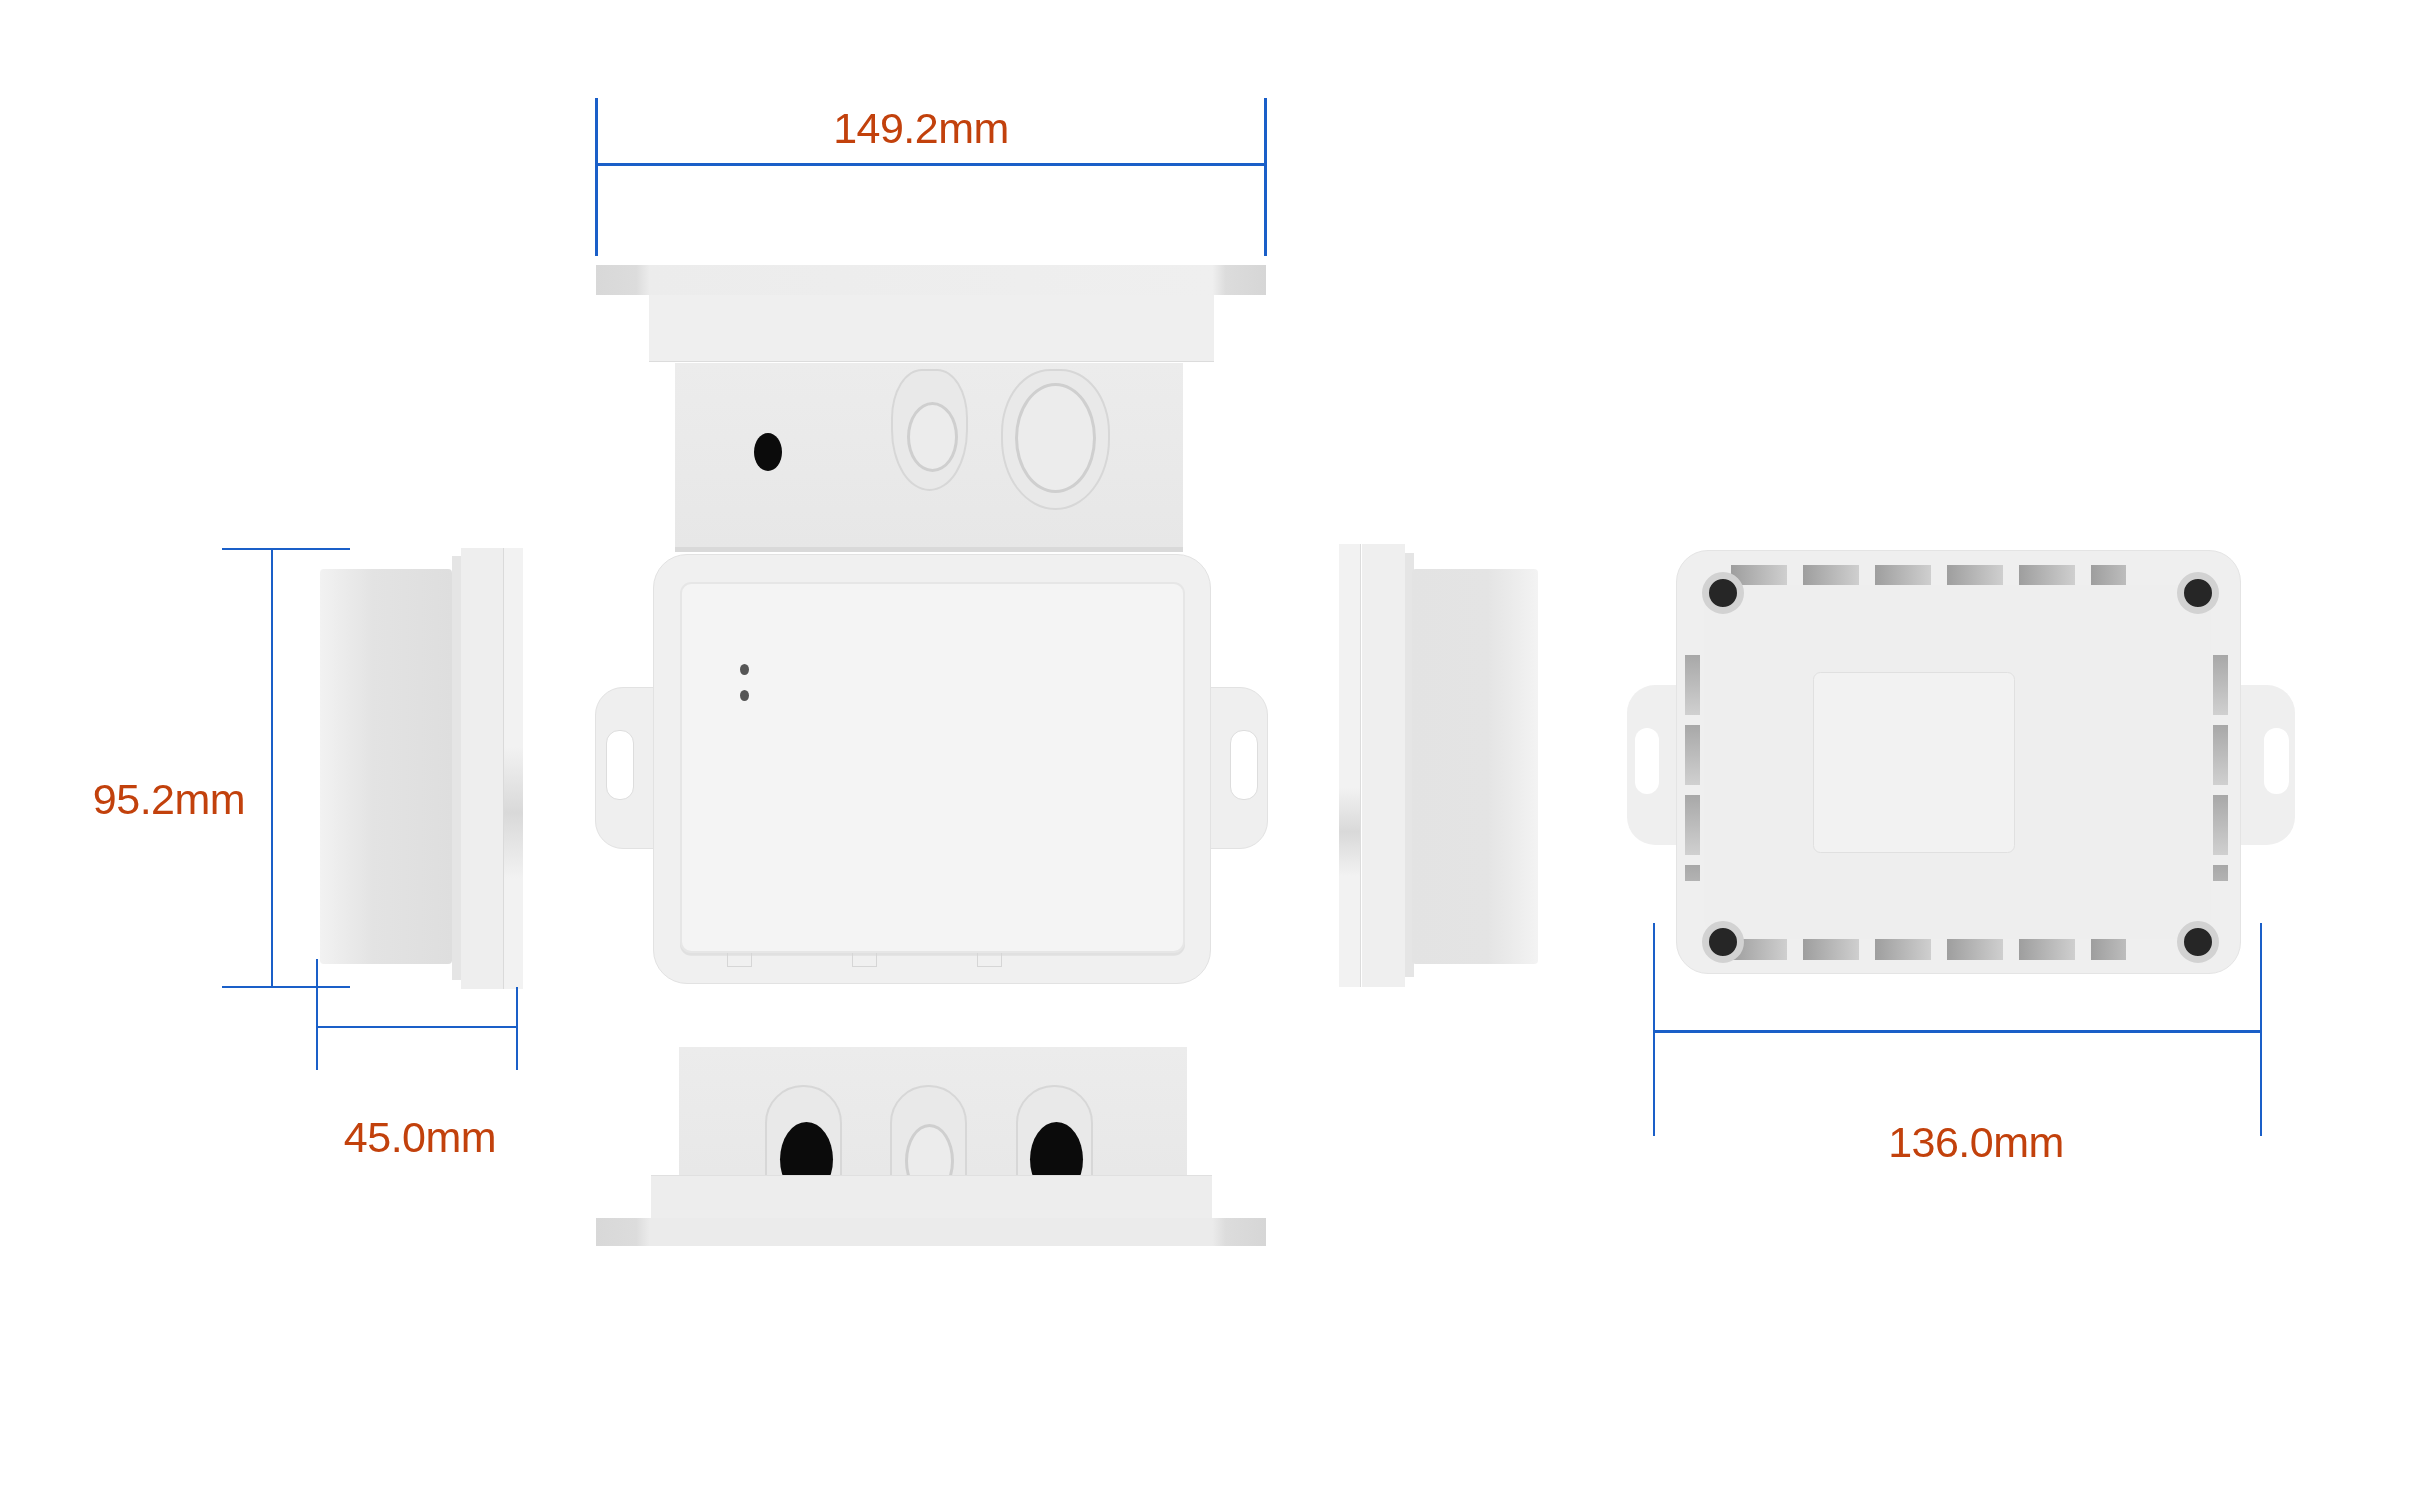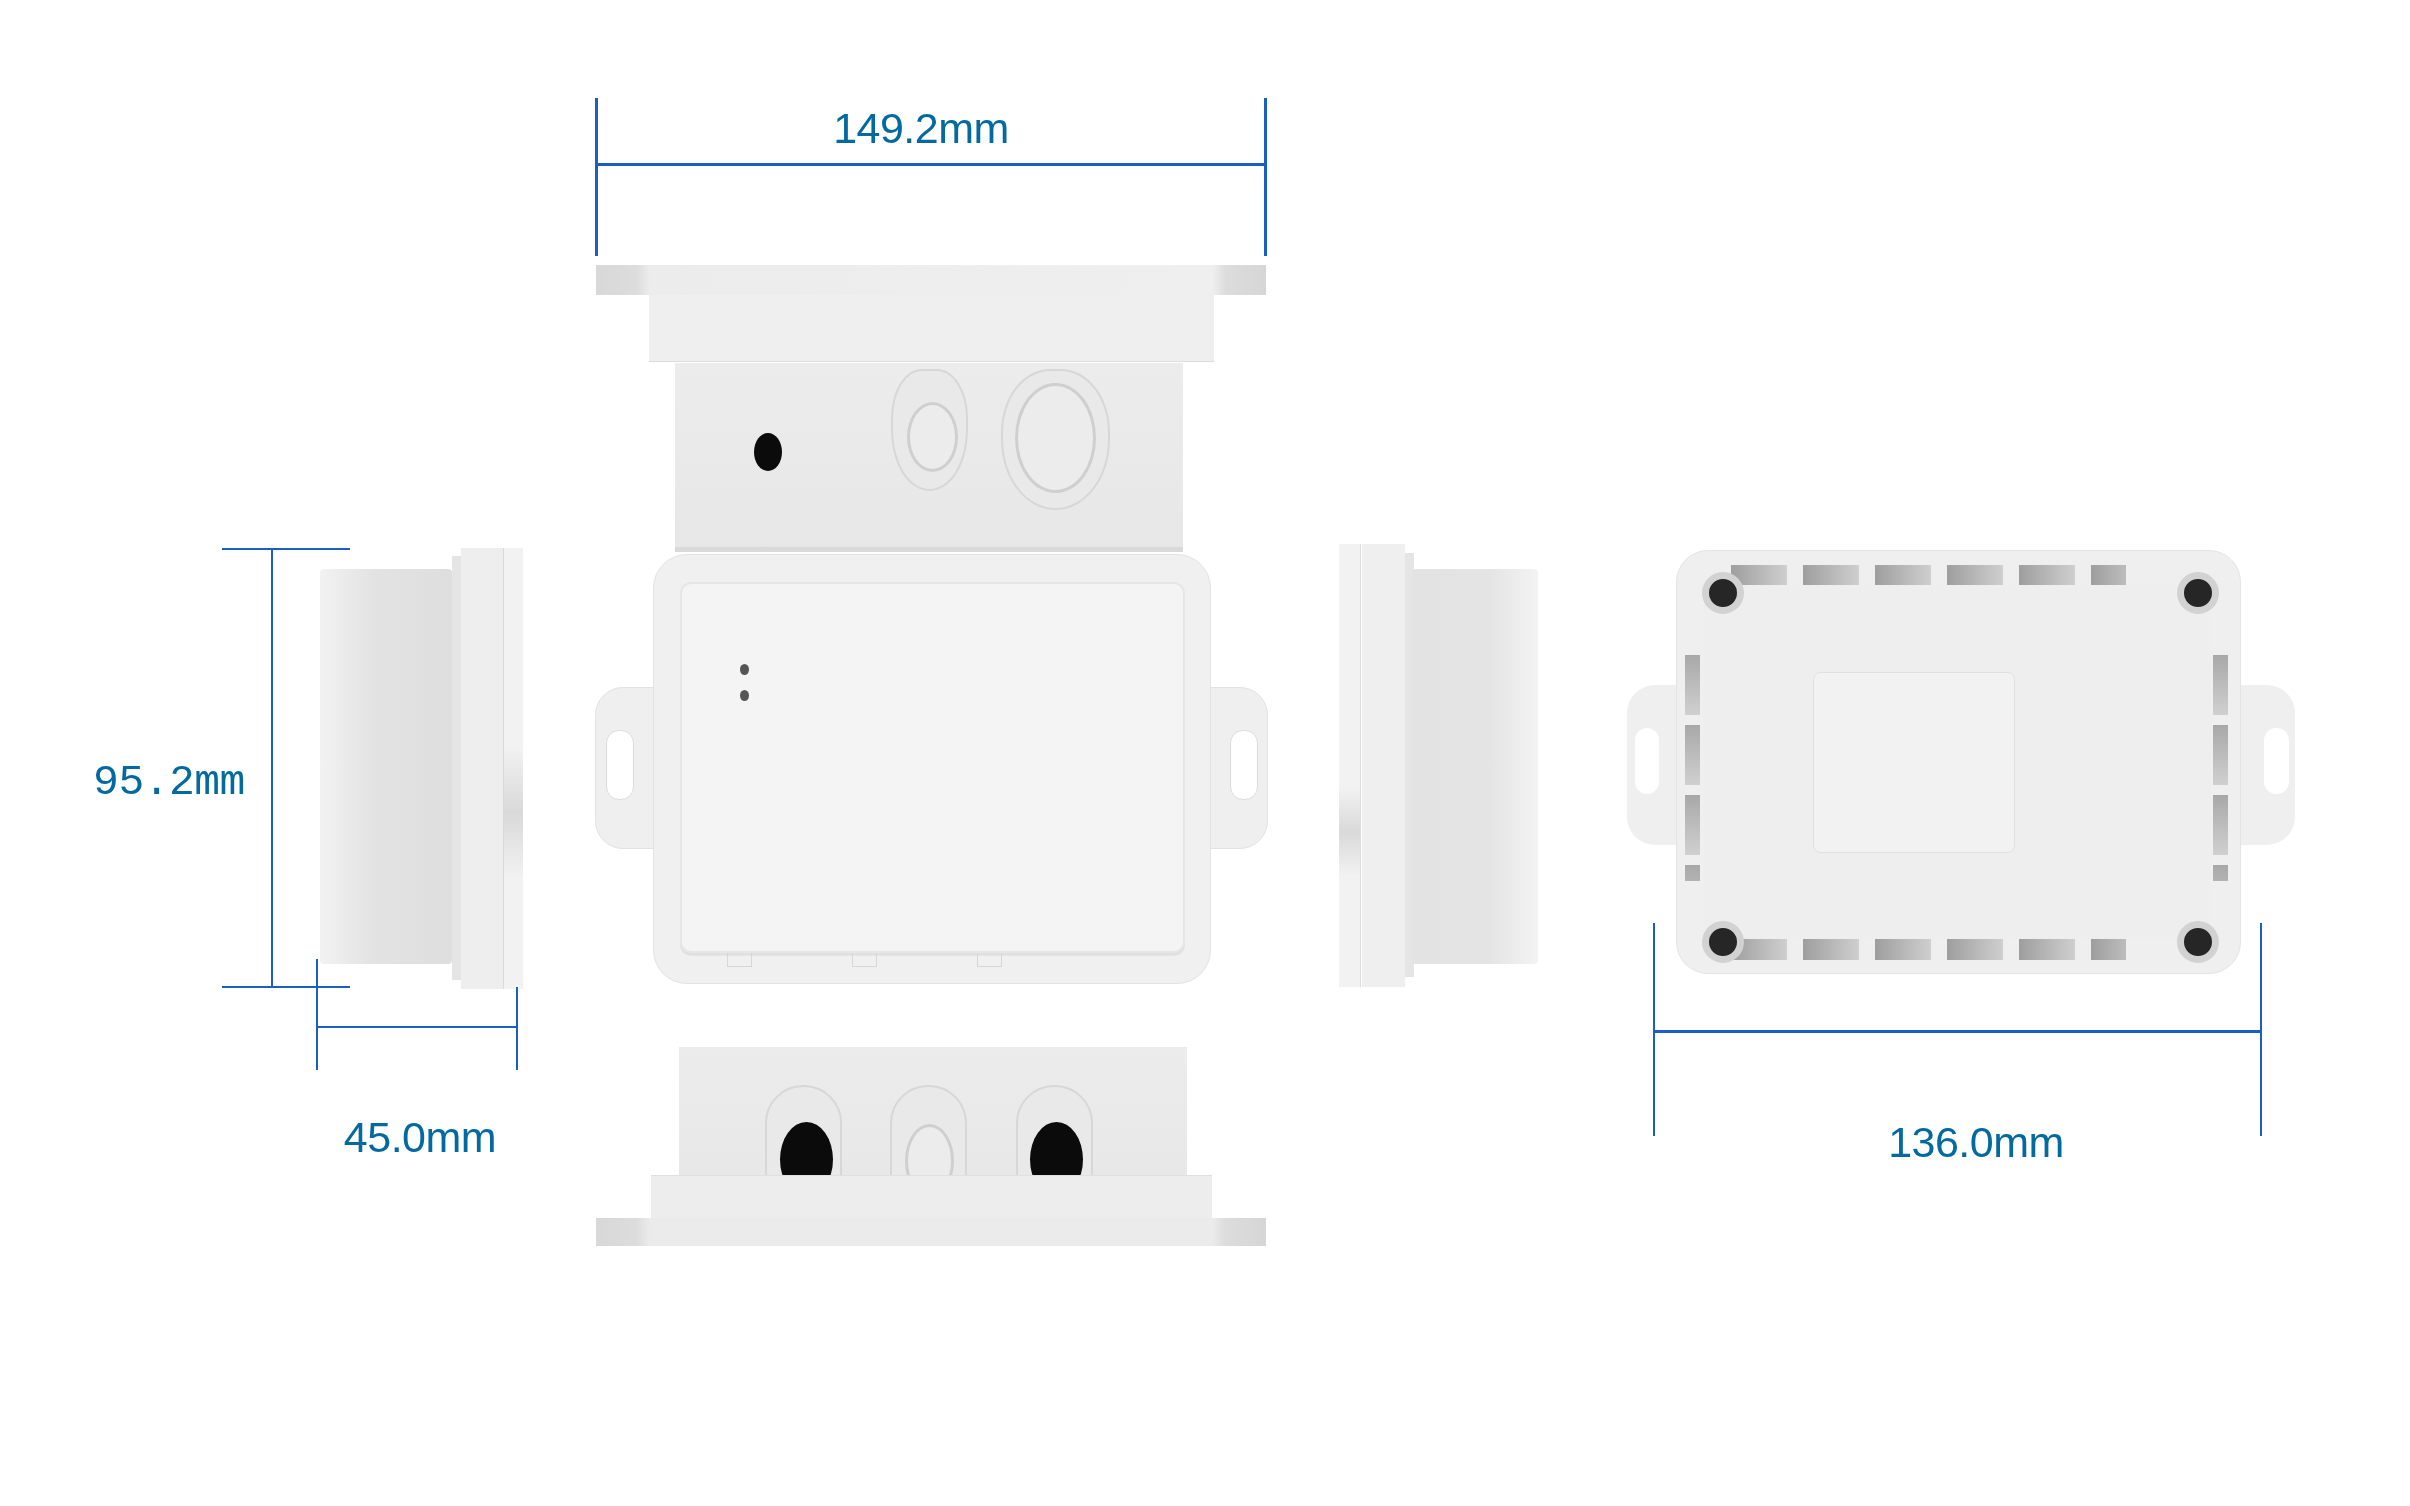--- a/index.html
+++ b/index.html
@@ -1,19 +1,19 @@
 <!DOCTYPE html>
 <html style="font-size:15px"><head>
 <meta charset="utf-8">
 <style>
   html, body { margin:0; padding:0; background:#ffffff; }
   body { width:2411px; height:1507px; position:relative; overflow:hidden; font-family:"Liberation Sans", sans-serif; }
   .abs { position:absolute; }
   .dim-line { position:absolute; background:#1a5fc8; }
-  .dim-label { position:absolute; color:#0369a1; font-family:"Liberation Sans", sans-serif; font-size:43px; white-space:nowrap; transform:translate(-50%,-50%); letter-spacing:-0.5px; }
+  .dim-label { position:absolute; color:#c2410c; font-family:"Liberation Sans", sans-serif; font-size:43px; white-space:nowrap; transform:translate(-50%,-50%); letter-spacing:-0.5px; }
   .hole-dark { position:absolute; background:#0b0b0b; border-radius:50%; }
   .gland { position:absolute; border:2.8px solid #d7d7d7; background:#e9e9e9; border-radius:50% / 40%; }
   .gland-inner { position:absolute; border:3.8px solid #cfcfcf; background:#ececec; border-radius:50%; }
 </style>
 </head>
 <body>
 
 <div>
   <div class="dim-line" style="left:595px;top:98px;width:2.8px;height:158px;"></div>
   <div class="dim-line" style="left:1264px;top:98px;width:2.8px;height:158px;"></div>
@@ -32,21 +32,21 @@
   <div class="gland" style="left:295px;top:104px;width:73px;height:118px;border-radius:40% 40% 50% 50%;"></div>
   <div class="gland-inner" style="left:311px;top:137px;width:45px;height:64px;"></div>
   <div class="gland" style="left:405px;top:104px;width:105px;height:137px;border-radius:45% 45% 50% 50%;"></div>
   <div class="gland-inner" style="left:419px;top:118px;width:75px;height:104px;"></div>
 </div>
 
 <div>
   <div class="dim-line" style="left:222px;top:548px;width:128px;height:1.9px;"></div>
   <div class="dim-line" style="left:222px;top:986px;width:128px;height:1.9px;"></div>
   <div class="dim-line" style="left:271px;top:548px;width:1.9px;height:440px;"></div>
-  <div class="dim-label" style="left:169px;top:782px;font-family:Liberation Mono, monospace;">95.2mm</div>
+  <div class="dim-label" style="left:169px;top:799px;">95.2mm</div>
 </div>
 
 <div class="abs" style="left:318px;top:548px;width:205px;height:441px;">
   <div class="abs" style="left:1.9px;top:21px;width:132px;height:395px;background:linear-gradient(90deg,#f2f2f2,#e3e3e3 40%,#dedede);border-radius:3.8px;"></div>
   <div class="abs" style="left:134px;top:7.5px;width:9.4px;height:424px;background:#e5e5e5;"></div>
   <div class="abs" style="left:143px;top:0;width:42px;height:441px;background:#eeeeee;border-right:1.9px solid #dadada;"></div>
   <div class="abs" style="left:186px;top:0;width:19px;height:441px;background:linear-gradient(180deg,#f2f2f2 0,#f2f2f2 45%,#d9d9d9 60%,#f2f2f2 75%);"></div>
 </div>
 
 <div>

